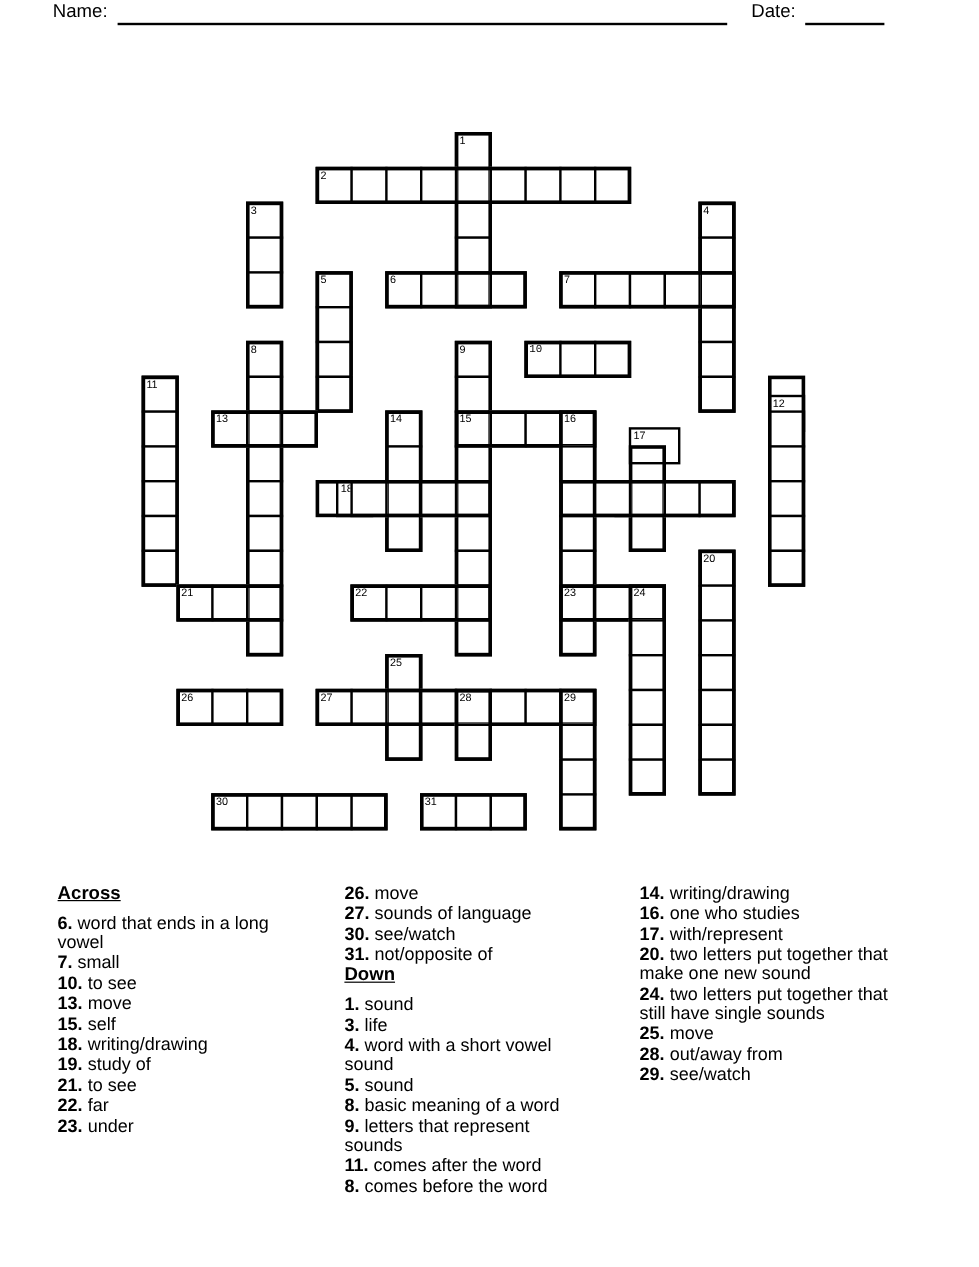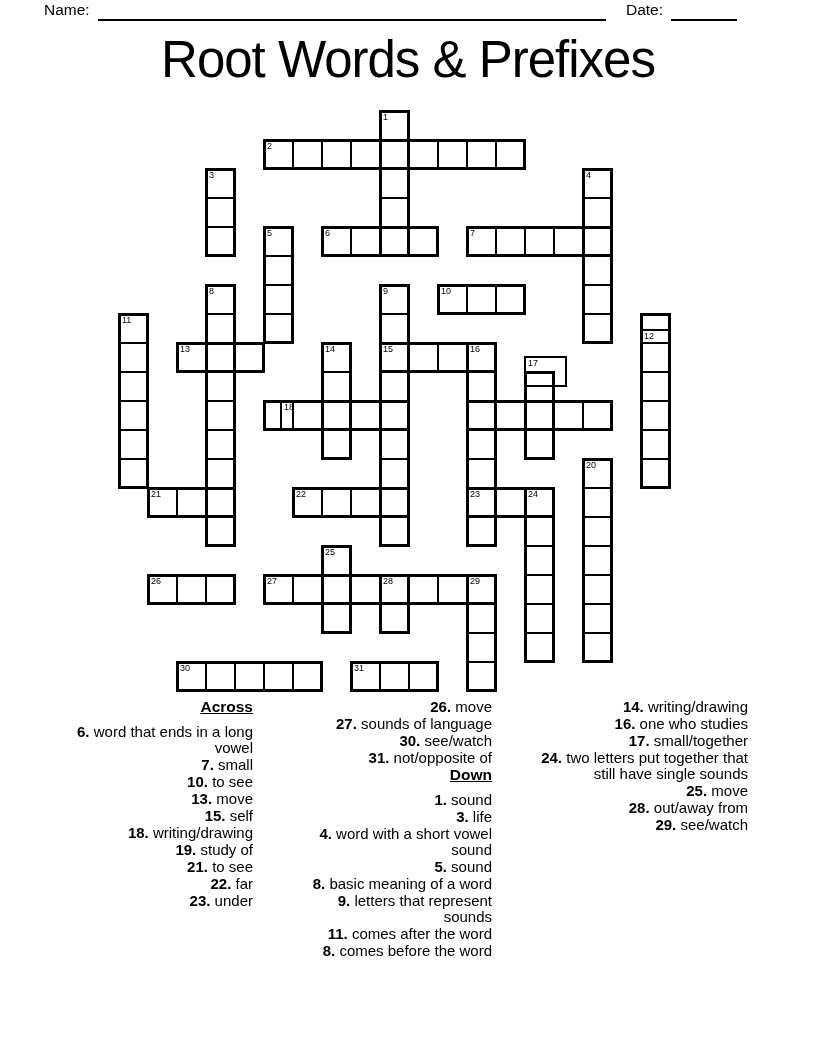--- a/index.html
+++ b/index.html
@@ -15,36 +15,35 @@
   
   .title{position:absolute;top:30px;left:0;width:816px;text-align:center;
          font-size:51px;letter-spacing:-1px;font-weight:normal;white-space:nowrap;}
   
   #grid{position:absolute;left:0;top:0;}
   .cell{position:absolute;width:31px;height:31px;border:2px solid #000;
         box-sizing:border-box;background:#fff;}
   .cellnum{position:absolute;left:2px;top:0px;font-size:9px;line-height:10px;color:#000;}
   .word-outline{position:absolute;border:3px solid #000;box-sizing:border-box;background:transparent;pointer-events:none;}
   
-  .clue-col{position:absolute;top:699px;font-size:15px;line-height:16px;color:#000;text-align:right;}
+  .clue-col{position:absolute;top:737px;font-size:15px;line-height:16px;color:#000;}
   .clue-header{font-weight:bold;text-decoration:underline;font-size:15.5px;margin-bottom:9px;}
   .clue{margin-bottom:1px;}
   .cnum{font-weight:bold;}
 </style>
 </head>
 <body>
 
 <div class="page">
 
   <span class="hdr-label name-label">Name:</span>
   <div class="fill-line name-line"></div>
   <span class="hdr-label date-label">Date:</span>
   <div class="fill-line date-line"></div>
 
-  <div class="title">Root Words &amp; Prefixes</div>
 
   <div id="grid">
       <div class="cell" style="left: 379px; top: 110px;">
         <span class="cellnum">1</span>
       </div>
       <div class="cell" style="left: 379px; top: 139px;"></div>
       <div class="cell" style="left: 379px; top: 168px;"></div>
       <div class="cell" style="left: 379px; top: 197px;"></div>
       <div class="cell" style="left: 379px; top: 226px;"></div>
       <div class="word-outline" style="left: 379px; top: 110px; width: 31px; height: 147px;"></div>
@@ -113,21 +112,21 @@
       <div class="cell" style="left: 379px; top: 342px;">
         <span class="cellnum">15</span>
       </div>
       <div class="cell" style="left: 379px; top: 371px;"></div>
       <div class="cell" style="left: 379px; top: 400px;"></div>
       <div class="cell" style="left: 379px; top: 429px;"></div>
       <div class="cell" style="left: 379px; top: 458px;"></div>
       <div class="cell" style="left: 379px; top: 487px;"></div>
       <div class="cell" style="left: 379px; top: 516px;"></div>
       <div class="word-outline" style="left: 379px; top: 284px; width: 31px; height: 263px;"></div>
-      <div class="cell" style="left: 437px; top: 284px;">
+      <div class="cell" style="left: 437px; top: 284px; font-family: Liberation Mono, monospace;">
         <span class="cellnum">10</span>
       </div>
       <div class="cell" style="left: 466px; top: 284px;"></div>
       <div class="cell" style="left: 495px; top: 284px;"></div>
       <div class="word-outline" style="left: 437px; top: 284px; width: 89px; height: 31px;"></div>
       <div class="cell" style="left: 118px; top: 313px;">
         <span class="cellnum">11</span>
       </div>
       <div class="cell" style="left: 118px; top: 342px;"></div>
       <div class="cell" style="left: 118px; top: 371px;"></div>
@@ -293,20 +292,21 @@
       <div class="clue"><span class="cnum">4.</span><span> word with a short vowel sound</span></div>
       <div class="clue"><span class="cnum">5.</span><span> sound</span></div>
       <div class="clue"><span class="cnum">8.</span><span> basic meaning of a word</span></div>
       <div class="clue"><span class="cnum">9.</span><span> letters that represent sounds</span></div>
       <div class="clue"><span class="cnum">11.</span><span> comes after the word</span></div>
       <div class="clue"><span class="cnum">8.</span><span> comes before the word</span></div>
     </div>
   <div class="clue-col" id="col3" style="left:533px;width:215px;">
       <div class="clue"><span class="cnum">14.</span><span> writing/drawing</span></div>
       <div class="clue"><span class="cnum">16.</span><span> one who studies</span></div>
-      <div class="clue"><span class="cnum">17.</span><span> small/together</span></div>
+      <div class="clue"><span class="cnum">17.</span><span> with/represent</span></div>
+      <div class="clue"><span class="cnum">20.</span><span> two letters put together that make one new sound</span></div>
       <div class="clue"><span class="cnum">24.</span><span> two letters put together that still have single sounds</span></div>
       <div class="clue"><span class="cnum">25.</span><span> move</span></div>
       <div class="clue"><span class="cnum">28.</span><span> out/away from</span></div>
       <div class="clue"><span class="cnum">29.</span><span> see/watch</span></div>
     </div>
 
 </div>
 
 </body></html>

